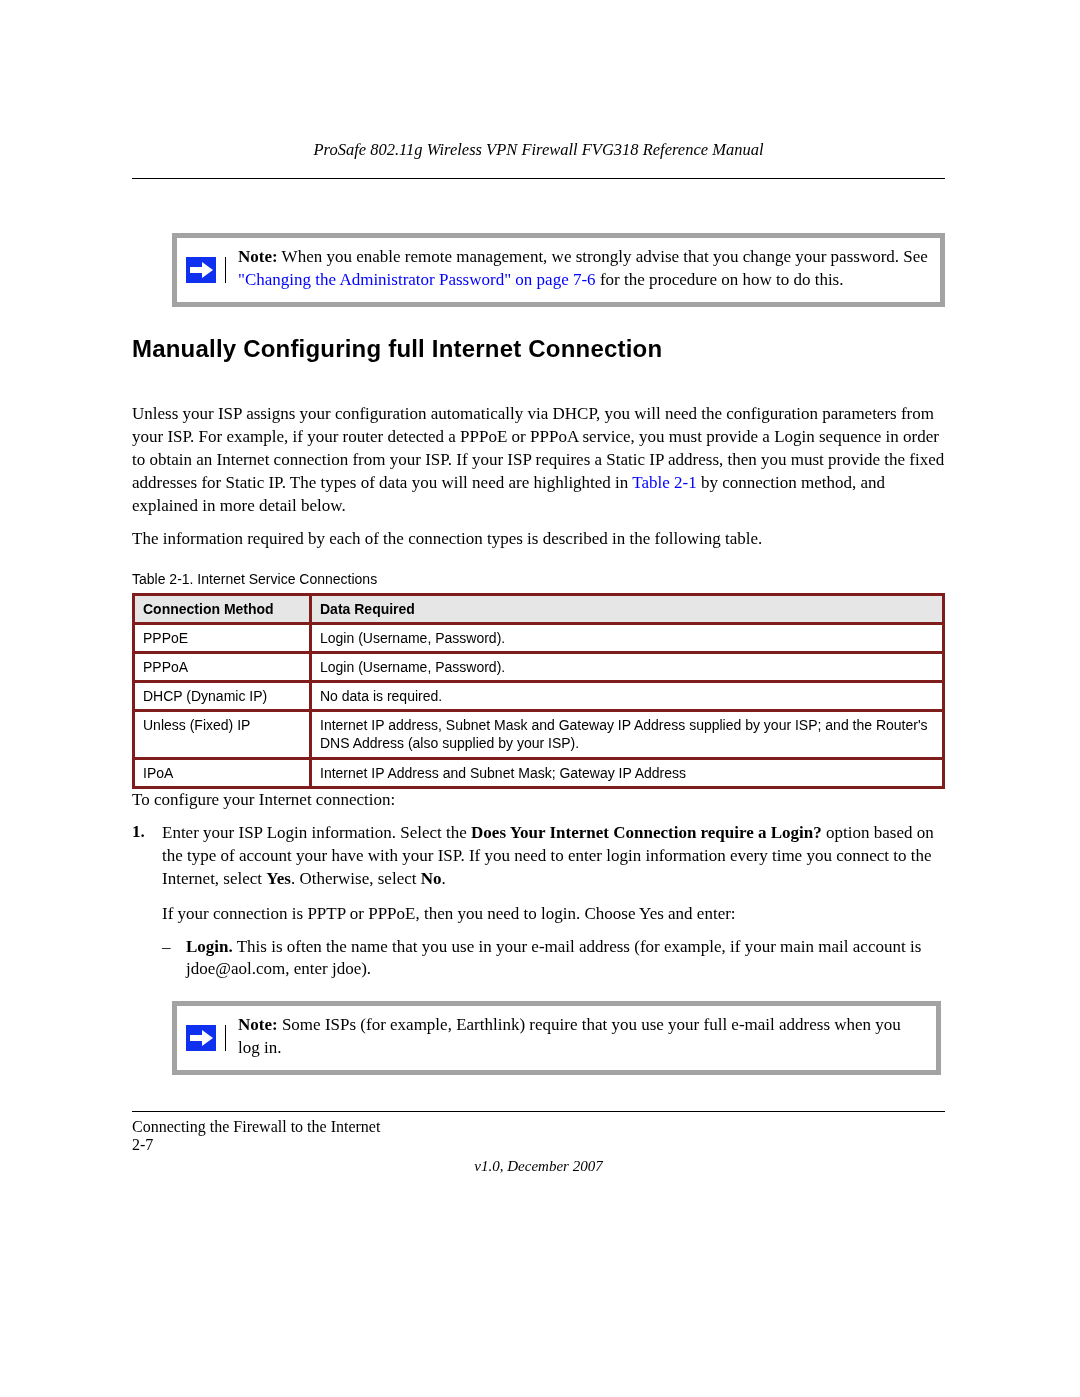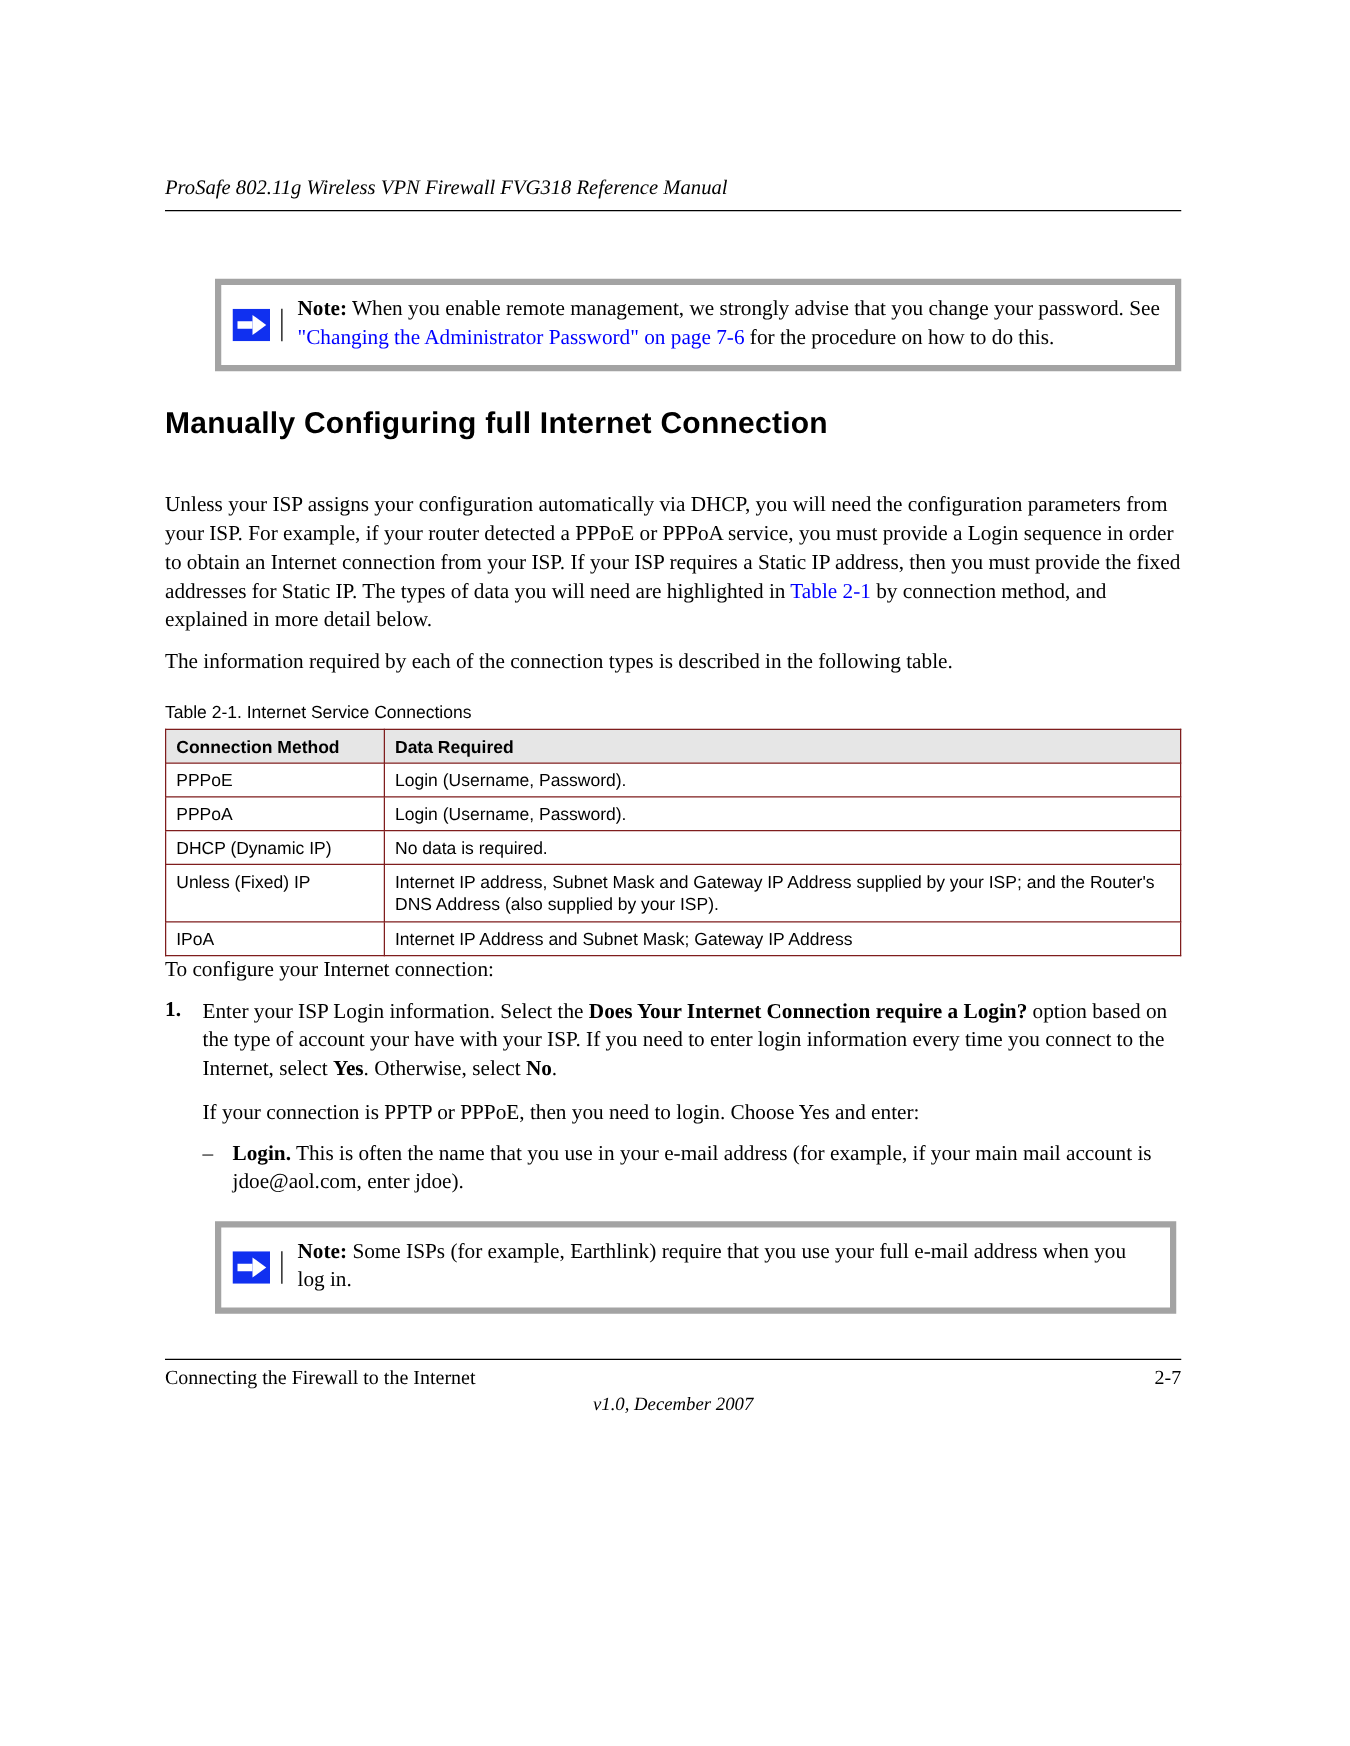--- a/index.html
+++ b/index.html
@@ -11,24 +11,24 @@
     color: #000;
   }
   .page {
     width: 1080px;
     min-height: 1397px;
     padding: 140px 135px 0 132px;
     box-sizing: border-box;
     position: relative;
   }
   .running-header {
-    text-align: left;
+    text-align: center;
     font-style: italic;
     font-size: 16.5px;
-    margin-bottom: 8px;
+    margin-bottom: 18px;
   }
   hr.thin {
     border: none;
     border-top: 1px solid #000;
     margin: 0 0 54px 0;
   }
   hr.footer-rule {
     border: none;
     border-top: 1px solid #000;
     margin: 36px 0 6px 0;
@@ -73,21 +73,21 @@
     font-size: 14px;
     margin: 20px 0 6px 0;
   }
   table.data {
     border-collapse: collapse;
     width: 100%;
     font-family: Arial, Helvetica, sans-serif;
     font-size: 14px;
   }
   table.data th, table.data td {
-    border: 1px solid #7f1d1d;
+    border: 3px solid #7f1d1d;
     padding: 4px 8px;
     text-align: left;
     vertical-align: top;
     line-height: 1.3;
   }
   table.data th {
     background: #e6e6e6;
     font-weight: bold;
   }
   table.data td.col1 { width: 158px; }
@@ -129,20 +129,21 @@
   ul.dash .dash-mark {
     width: 24px;
     flex-shrink: 0;
   }
   ul.dash .dash-body { flex: 1; }
   .footer-row {
     display: flex;
     justify-content: space-between;
     font-size: 16px;
     margin-top: 0;
+    flex-direction: column;
   }
   .footer-version {
     text-align: center;
     font-style: italic;
     font-size: 15px;
     margin-top: 4px;
   }
   .bold { font-weight: bold; }
 </style>
 </head>

